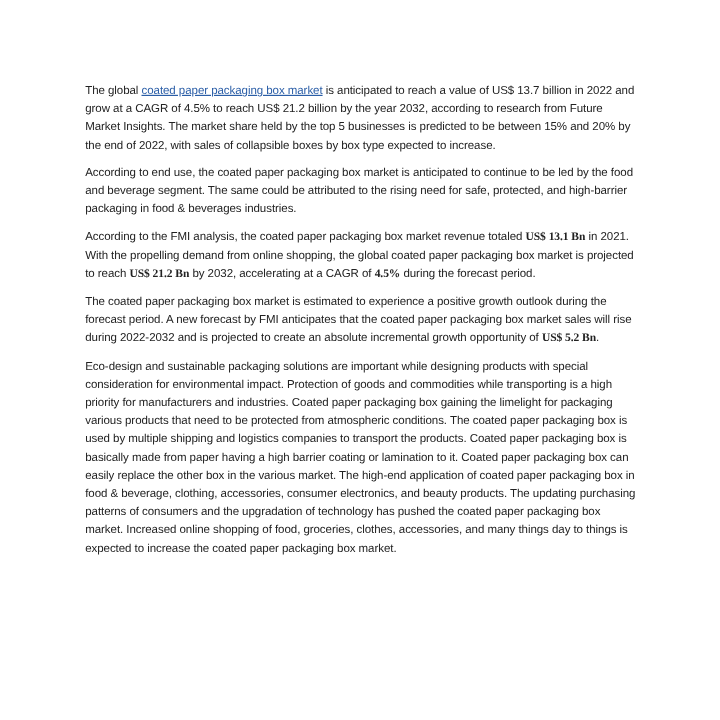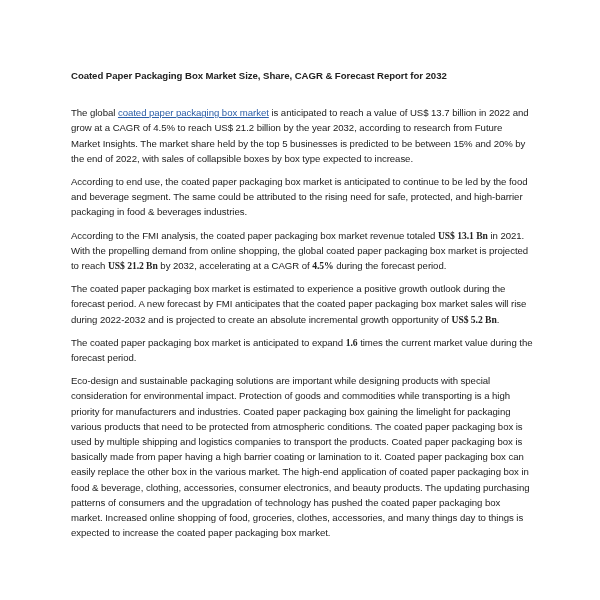--- a/index.html
+++ b/index.html
@@ -13,28 +13,26 @@
   .title { font-weight: bold; margin: 0 0 22px 0; font-size: 9.6px; }
   p { margin: 0 0 8px 0; }
   .h2 { font-weight: bold; margin: 0 0 8px 0; }
   a.link { color: #2b5ea7; text-decoration: underline; margin-top: 24px; }
   b { font-weight: bold; font-family: Liberation Serif, serif; }
 </style>
 </head>
 <body>
 
 <div class="page">
-  <div class="title">Coated Paper Packaging Box Market Size, Share, CAGR &amp; Forecast Report for 2032</div>
 
   <p><span>The global </span><a class="link" href="#">coated paper packaging box market</a><span> is anticipated to reach a value of US$ 13.7 billion in 2022 and grow at a CAGR of 4.5% to reach US$ 21.2 billion by the year 2032, according to research from Future Market Insights. The market share held by the top 5 businesses is predicted to be between 15% and 20% by the end of 2022, with sales of collapsible boxes by box type expected to increase.</span></p>
 
   <p>According to end use, the coated paper packaging box market is anticipated to continue to be led by the food and beverage segment. The same could be attributed to the rising need for safe, protected, and high-barrier packaging in food &amp; beverages industries.</p>
 
   <p><span>According to the FMI analysis, the coated paper packaging box market revenue totaled </span><b>US$ 13.1 Bn</b><span> in 2021. With the propelling demand from online shopping, the global coated paper packaging box market is projected to reach </span><b>US$ 21.2 Bn</b><span> by 2032, accelerating at a CAGR of </span><b>4.5%</b><span> during the forecast period.</span></p>
 
   <p><span>The coated paper packaging box market is estimated to experience a positive growth outlook during the forecast period. A new forecast by FMI anticipates that the coated paper packaging box market sales will rise during 2022-2032 and is projected to create an absolute incremental growth opportunity of </span><b>US$ 5.2 Bn</b><span>.</span></p>
 
-  <p><span>The coated paper packaging box market is anticipated to expand </span><b>1.6</b><span> times the current market value during the forecast period.</span></p>
 
 
 
   <p>Eco-design and sustainable packaging solutions are important while designing products with special consideration for environmental impact. Protection of goods and commodities while transporting is a high priority for manufacturers and industries. Coated paper packaging box gaining the limelight for packaging various products that need to be protected from atmospheric conditions. The coated paper packaging box is used by multiple shipping and logistics companies to transport the products. Coated paper packaging box is basically made from paper having a high barrier coating or lamination to it. Coated paper packaging box can easily replace the other box in the various market. The high-end application of coated paper packaging box in food &amp; beverage, clothing, accessories, consumer electronics, and beauty products. The updating purchasing patterns of consumers and the upgradation of technology has pushed the coated paper packaging box market. Increased online shopping of food, groceries, clothes, accessories, and many things day to things is expected to increase the coated paper packaging box market.</p>
 </div>
 
 </body></html>

